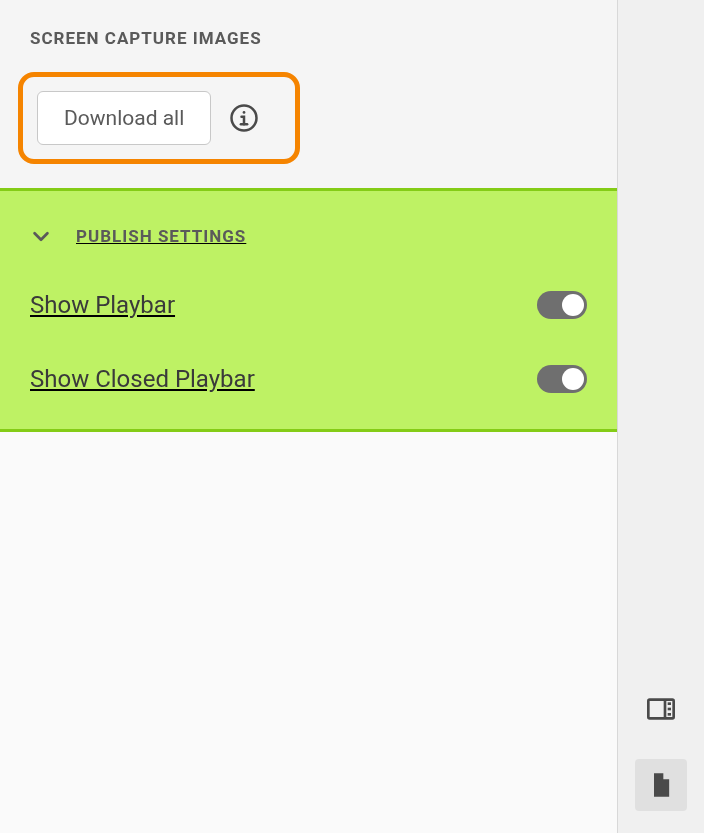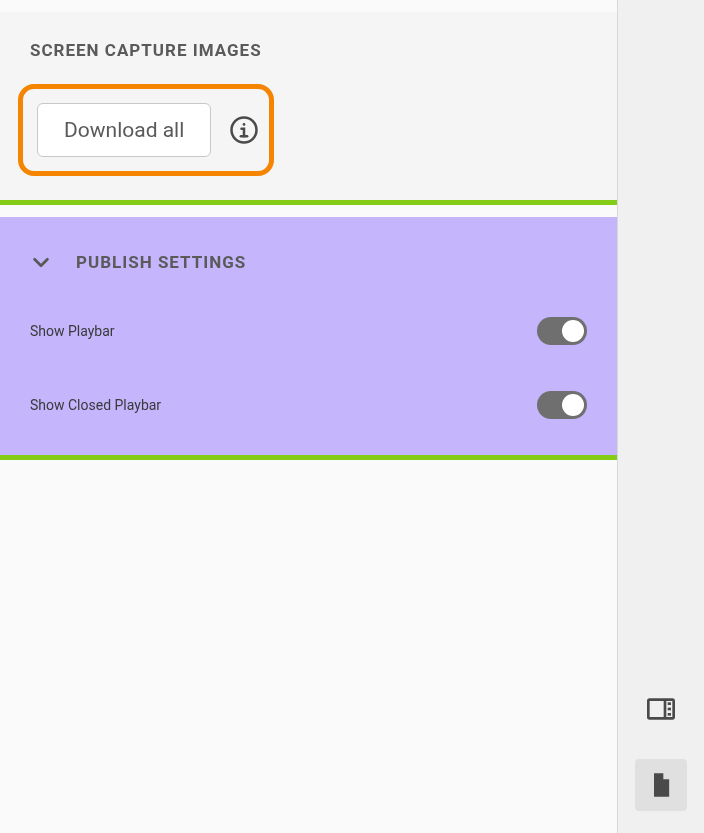--- a/index.html
+++ b/index.html
@@ -12,22 +12,21 @@
       display: flex;
     }
     .main-panel {
       flex: 1;
       background: #fafafa;
       border-right: 1px solid #d8d8d8;
       display: flex;
       flex-direction: column;
     }
     .section {
-      border-bottom: 5px solid #84cc16;
-      margin-top: 12px;
+      border-bottom: 3px solid #84cc16;
     }
     .section-title {
       font-size: 17px;
       font-weight: 700;
       letter-spacing: 1px;
       color: #5a5a5a;
       text-transform: uppercase;
     }
     .screen-capture-section {
       padding: 28px 30px 24px 30px;
@@ -35,21 +34,21 @@
     }
     .screen-capture-section .section-title {
       margin-bottom: 24px;
     }
     .download-row {
       display: inline-flex;
       align-items: center;
       gap: 18px;
       border: 5px solid #f58400;
       border-radius: 16px;
-      padding: 14px 10px 14px 14px;
+      padding: 14px 36px 14px 14px;
       margin-left: -12px;
     }
     .download-button {
       background: #fff;
       border: 1px solid #c8c8c8;
       border-radius: 6px;
       padding: 14px 26px;
       font-size: 21px;
       color: #5a5a5a;
       cursor: pointer;
@@ -59,21 +58,22 @@
       width: 30px;
       height: 30px;
       display: inline-flex;
       align-items: center;
       justify-content: center;
       color: #4a4a4a;
       cursor: pointer;
     }
     .publish-section {
       padding: 34px 30px 34px 30px;
-      background: #c4b5fd;
+      background: #bef264;
+      text-decoration: underline;
     }
     .publish-header {
       display: flex;
       align-items: center;
       gap: 24px;
       margin-bottom: 42px;
     }
     .chevron {
       width: 22px;
       height: 22px;
@@ -85,21 +85,21 @@
     }
     .setting-row {
       display: flex;
       align-items: center;
       justify-content: space-between;
       padding: 2px 0;
       margin-bottom: 42px;
     }
     .setting-row:last-child { margin-bottom: 0; }
     .setting-label {
-      font-size: 14px;
+      font-size: 24px;
       color: #3a3a3a;
     }
     .toggle {
       position: relative;
       width: 50px;
       height: 28px;
       background: #6f6f6f;
       border-radius: 14px;
       cursor: pointer;
       border: none;

